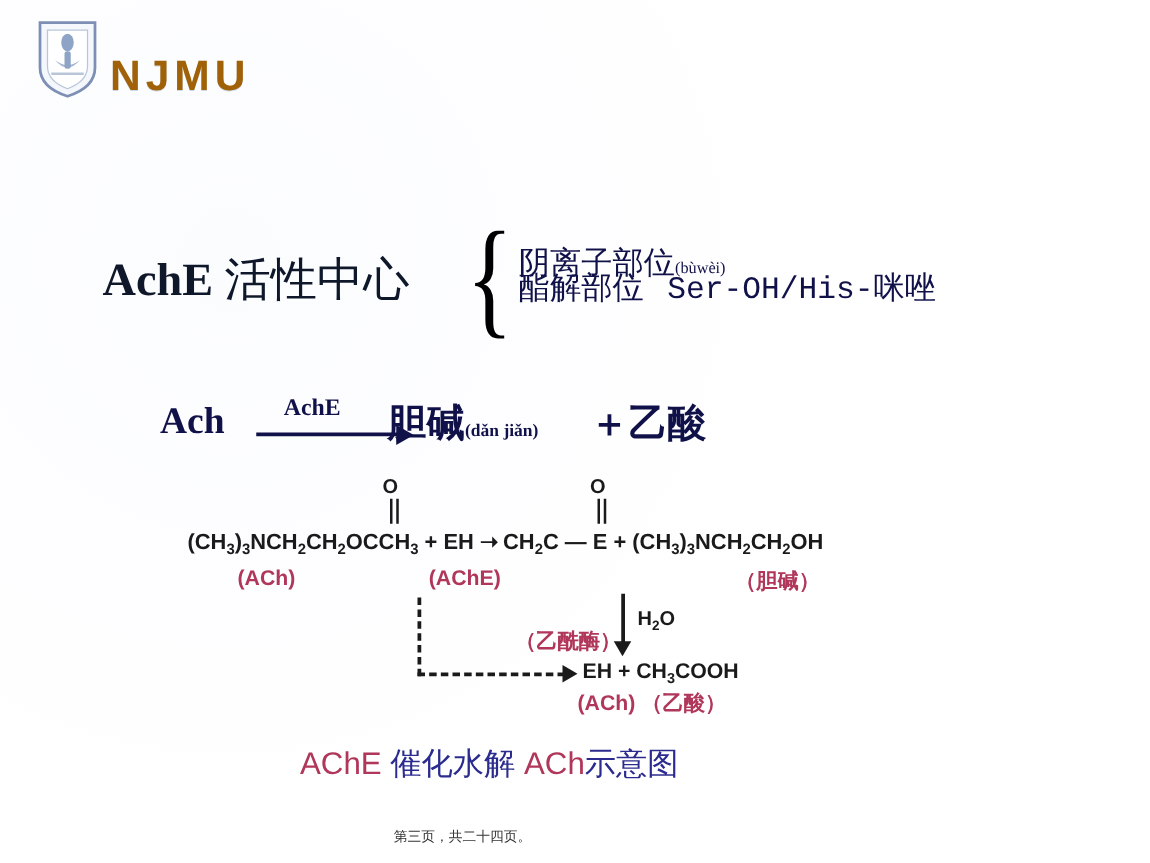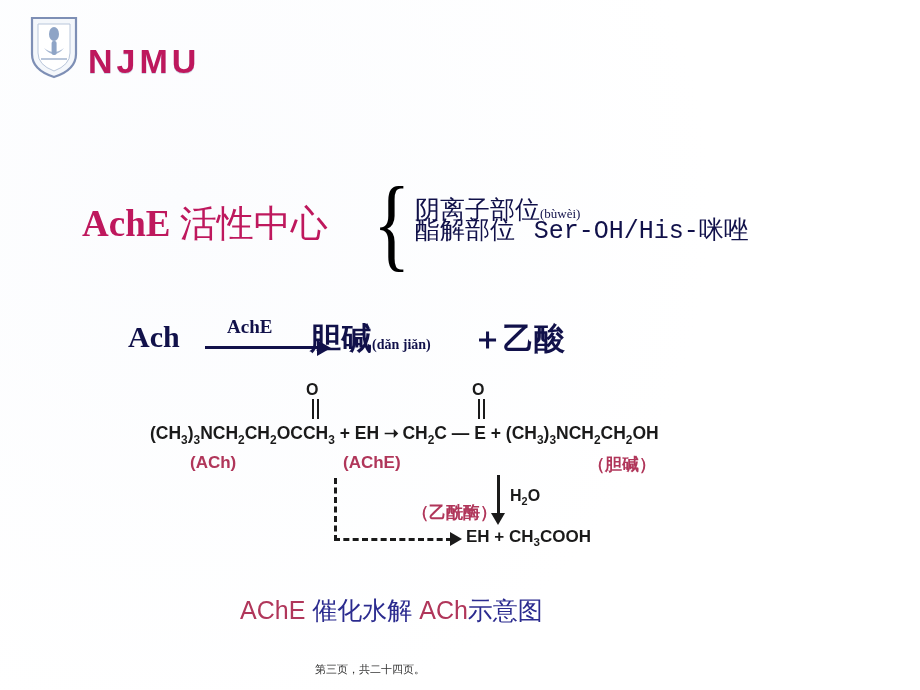--- a/index.html
+++ b/index.html
@@ -17,30 +17,30 @@
       radial-gradient(circle at 20% 30%, #fbfcfe 0%, #ffffff 60%),
       #ffffff;
   }
   
   .logo-wrap{position:absolute;left:28px;top:14px;width:230px;height:72px;}
   .shield{position:absolute;left:0;top:0;}
   .logo-text{
     position:absolute;left:60px;top:28px;
     font-family:"Liberation Sans", sans-serif;
     font-weight:bold;font-size:34px;letter-spacing:4px;
-    color:#be185d;
+    color:#a16207;
     text-shadow:0 1px 0 #cfd8e6;
   }
   
   .title-row{
     position:absolute;left:60px;top:185px;width:820px;height:90px;
   }
   .ache-title{
     position:absolute;left:22px;top:14px;
-    font-size:37px;color:#be185d;
+    font-size:37px;color:#0f172a;
     font-family:"Liberation Serif", serif;
     white-space:nowrap;
   }
   .ache-title .en{font-weight:bold;}
   .brace{
     position:absolute;left:313px;top:-14px;
     font-size:104px;line-height:104px;color:#000000;
     font-family:"Liberation Serif", serif;
     transform:scaleX(0.75);
     transform-origin:left center;
@@ -204,19 +204,20 @@
 
   <div class="vline"></div>
   <div class="vhead"></div>
   <div class="blk k h2o">H<sub>2</sub>O</div>
 
   <div class="dash-v"></div>
   <div class="dash-h"></div>
   <div class="dash-head"></div>
 
   <div class="blk k prod">EH + CH<sub>3</sub>COOH</div>
+  <div class="blk r prodlbl">(ACh) （乙酸）</div>
 
   <div class="blk caption">
     <span class="red">AChE </span><span>催化水解 </span><span class="red">ACh</span><span>示意图</span>
   </div>
 </div>
 
 <div class="footer">第三页，共二十四页。</div>
 
 </body></html>

